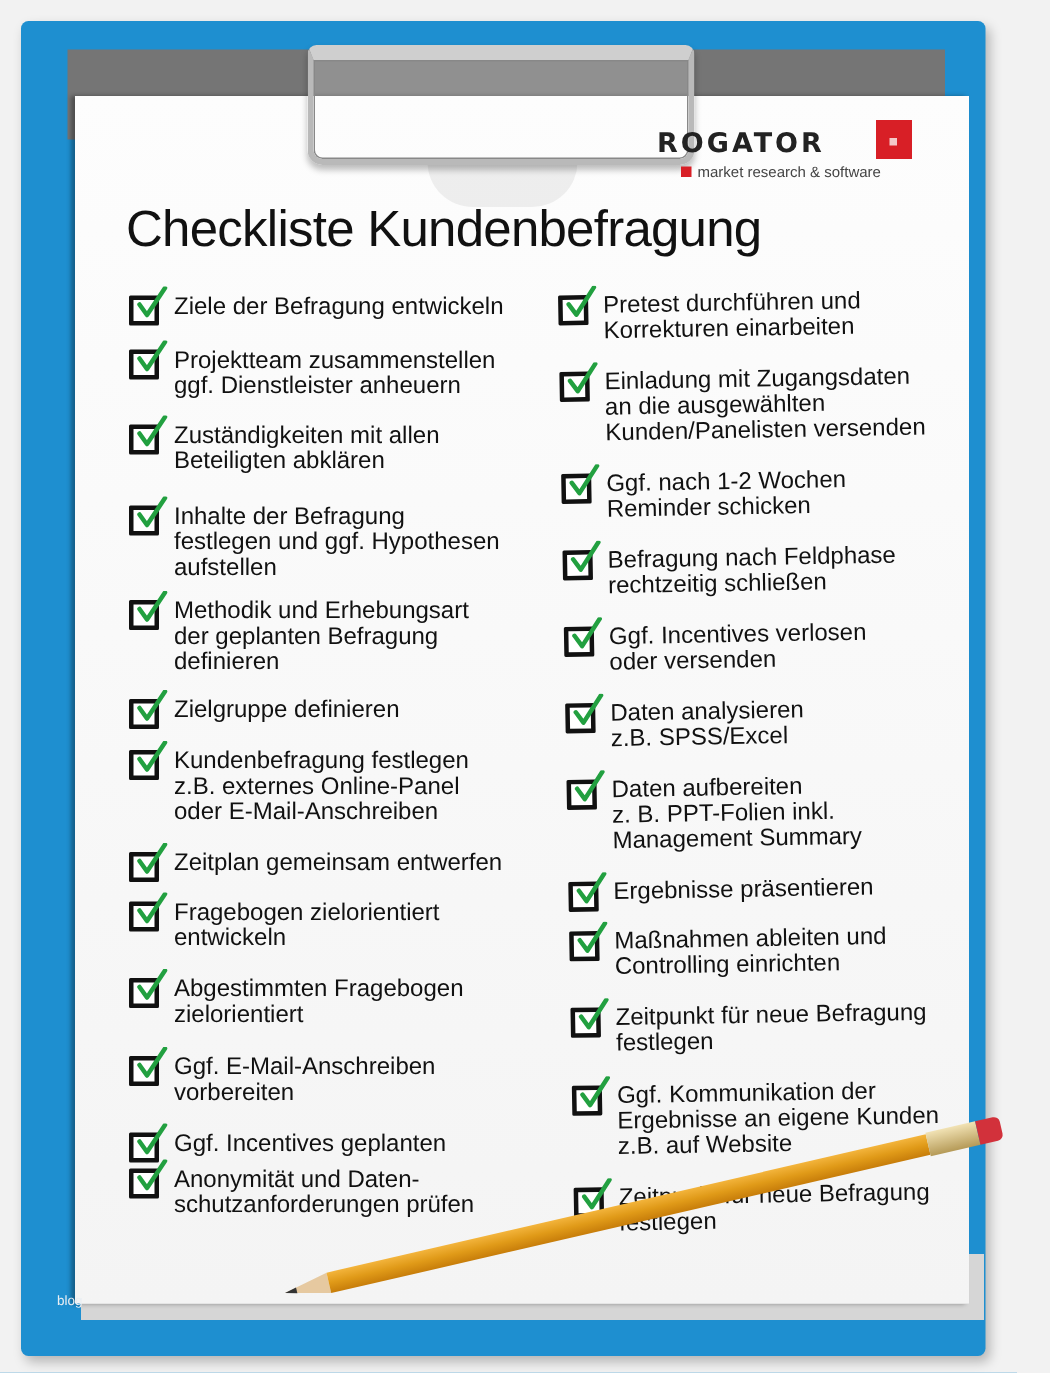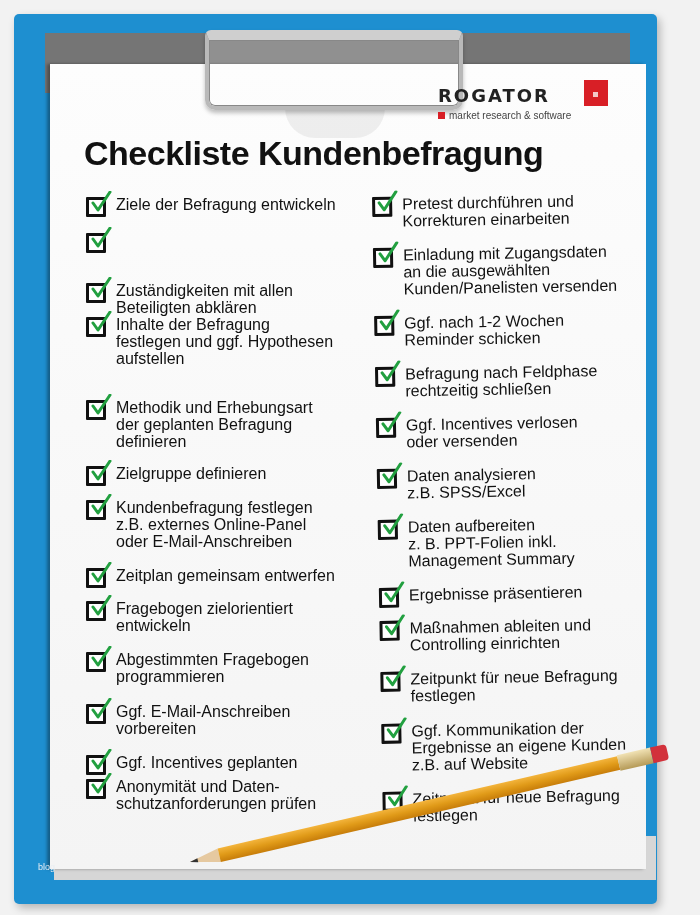--- a/index.html
+++ b/index.html
@@ -40,27 +40,27 @@
     .logo-word {
       position: absolute; left: 0; top: 5px; font-size: 18px; font-weight: bold;
       letter-spacing: 2px; color: #222; font-family: "DejaVu Sans", sans-serif;
     }
     .logo-square {
       position: absolute; left: 146px; top: 0; width: 24px; height: 26px; background: #d81f26;
     }
     .logo-square::after {
       content: ""; position: absolute; left: 9px; top: 12px; width: 5px; height: 5px; background: #f3c9c9;
     }
-    .logo-tag { position: absolute; left: 0; top: 30px; font-size: 10px; color: #444; white-space: nowrap; }
+    .logo-tag { position: absolute; left: 16px; top: 30px; font-size: 10px; color: #444; white-space: nowrap; }
     .logo-tag::before {
       content: ""; display: inline-block; width: 7px; height: 7px; background: #d81f26; margin-right: 4px;
     }
 
     .title {
-      position: absolute; left: 84px; top: 134px; font-size: 34px; font-weight: bold;
+      position: absolute; left: 84px; top: 134px; font-size: 34px; font-weight: normal;
       color: #111; white-space: nowrap; letter-spacing: -0.5px;
     }
 
     .col { position: absolute; top: 196px; width: 275px; }
     .col-left { left: 86px; }
     .col-right { left: 372px; transform: rotate(-1deg); transform-origin: top left; }
 
     .item { position: absolute; left: 0; display: flex; align-items: flex-start; }
     .check {
       flex: 0 0 auto; width: 20px; height: 20px; margin-top: 1px; margin-right: 10px;
@@ -124,31 +124,33 @@
         </svg>
       </span>
     <span class="item-text">Ziele der Befragung entwickeln</span>
   </div>
   <div class="item" style="top:36px">
     <span class="check">
         <svg width="24" height="22" viewBox="0 0 24 22">
           <path d="M3 12 L8 19 L20 1" fill="none" stroke="#22a040" stroke-width="3" stroke-linecap="round" stroke-linejoin="round"></path>
         </svg>
       </span>
+    <span class="item-text">Projektteam zusammenstellen
+ggf. Dienstleister anheuern</span>
   </div>
   <div class="item" style="top:86px">
     <span class="check">
         <svg width="24" height="22" viewBox="0 0 24 22">
           <path d="M3 12 L8 19 L20 1" fill="none" stroke="#22a040" stroke-width="3" stroke-linecap="round" stroke-linejoin="round"></path>
         </svg>
       </span>
     <span class="item-text">Zuständigkeiten mit allen
 Beteiligten abklären</span>
   </div>
-  <div class="item" style="top:120px">
+  <div class="item" style="top:140px">
     <span class="check">
         <svg width="24" height="22" viewBox="0 0 24 22">
           <path d="M3 12 L8 19 L20 1" fill="none" stroke="#22a040" stroke-width="3" stroke-linecap="round" stroke-linejoin="round"></path>
         </svg>
       </span>
     <span class="item-text">Inhalte der Befragung
 festlegen und ggf. Hypothesen
 aufstellen</span>
   </div>
   <div class="item" style="top:203px">
@@ -196,21 +198,21 @@
     <span class="item-text">Fragebogen zielorientiert
 entwickeln</span>
   </div>
   <div class="item" style="top:455px">
     <span class="check">
         <svg width="24" height="22" viewBox="0 0 24 22">
           <path d="M3 12 L8 19 L20 1" fill="none" stroke="#22a040" stroke-width="3" stroke-linecap="round" stroke-linejoin="round"></path>
         </svg>
       </span>
     <span class="item-text">Abgestimmten Fragebogen
-programmieren</span>
+zielorientiert</span>
   </div>
   <div class="item" style="top:507px">
     <span class="check">
         <svg width="24" height="22" viewBox="0 0 24 22">
           <path d="M3 12 L8 19 L20 1" fill="none" stroke="#22a040" stroke-width="3" stroke-linecap="round" stroke-linejoin="round"></path>
         </svg>
       </span>
     <span class="item-text">Ggf. E-Mail-Anschreiben
 vorbereiten</span>
   </div>

